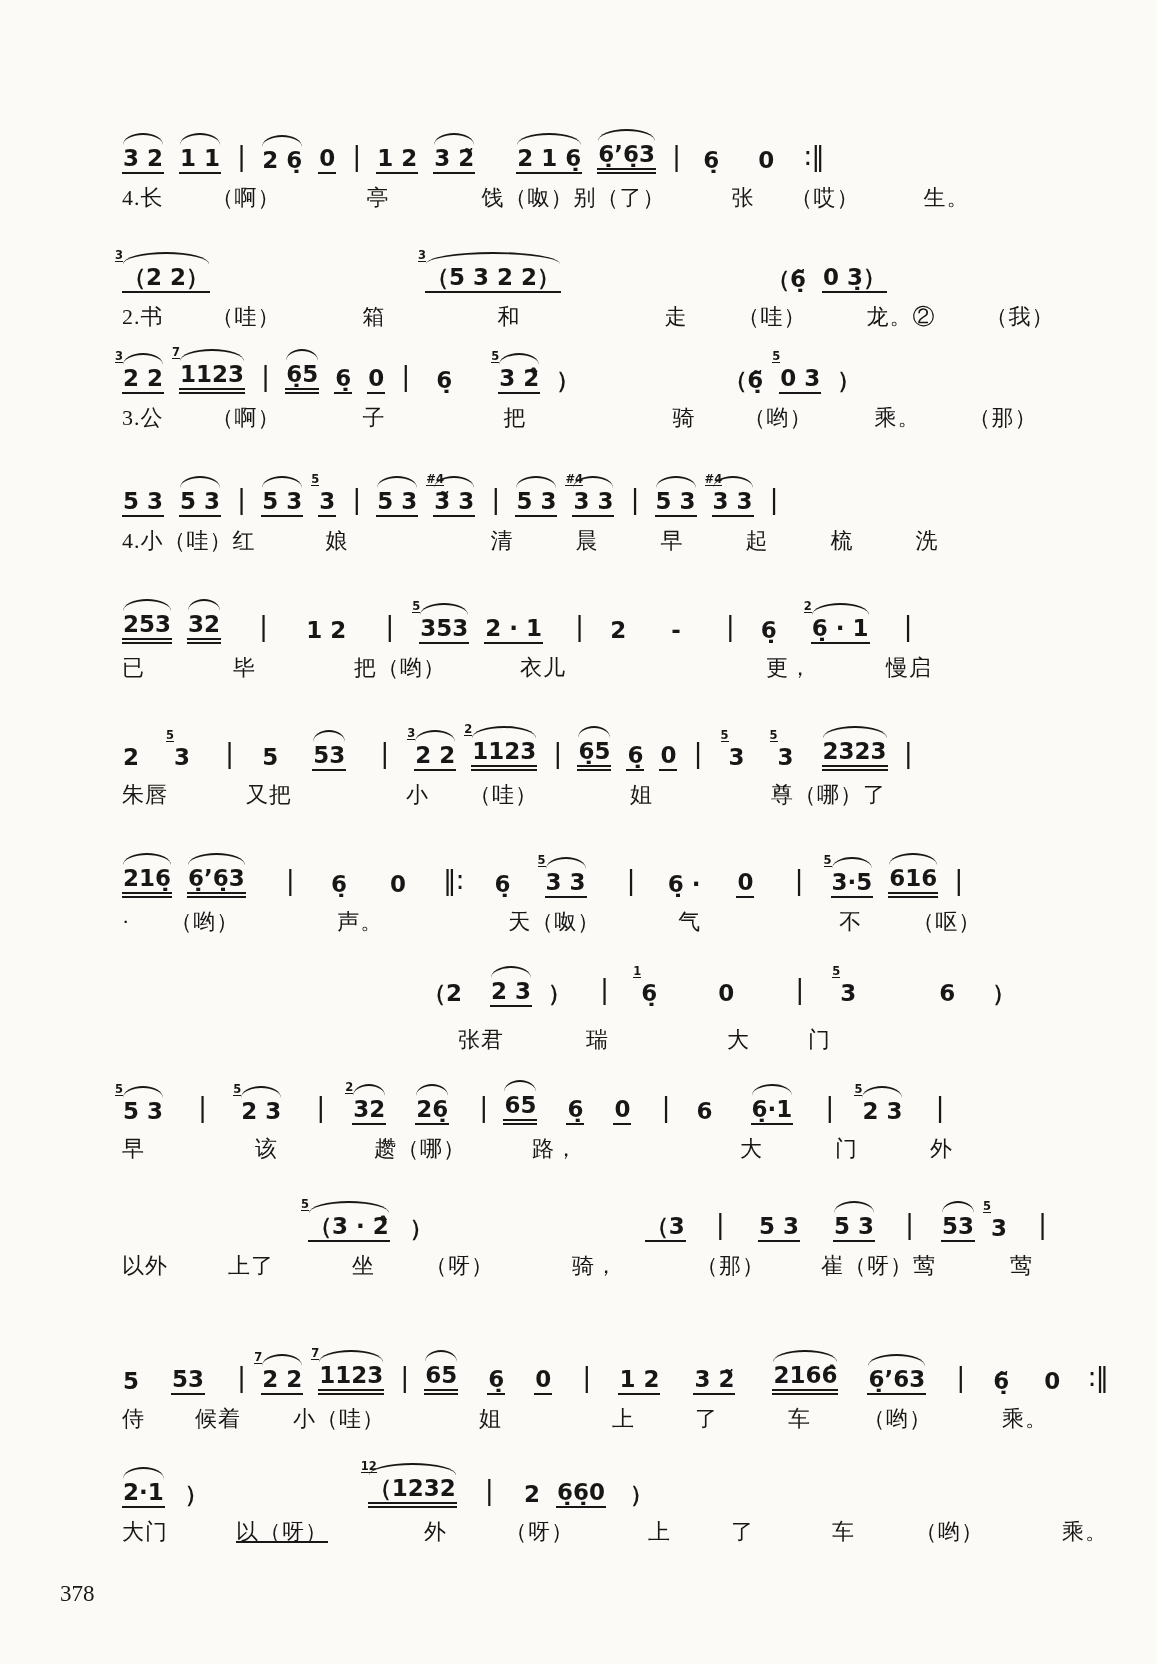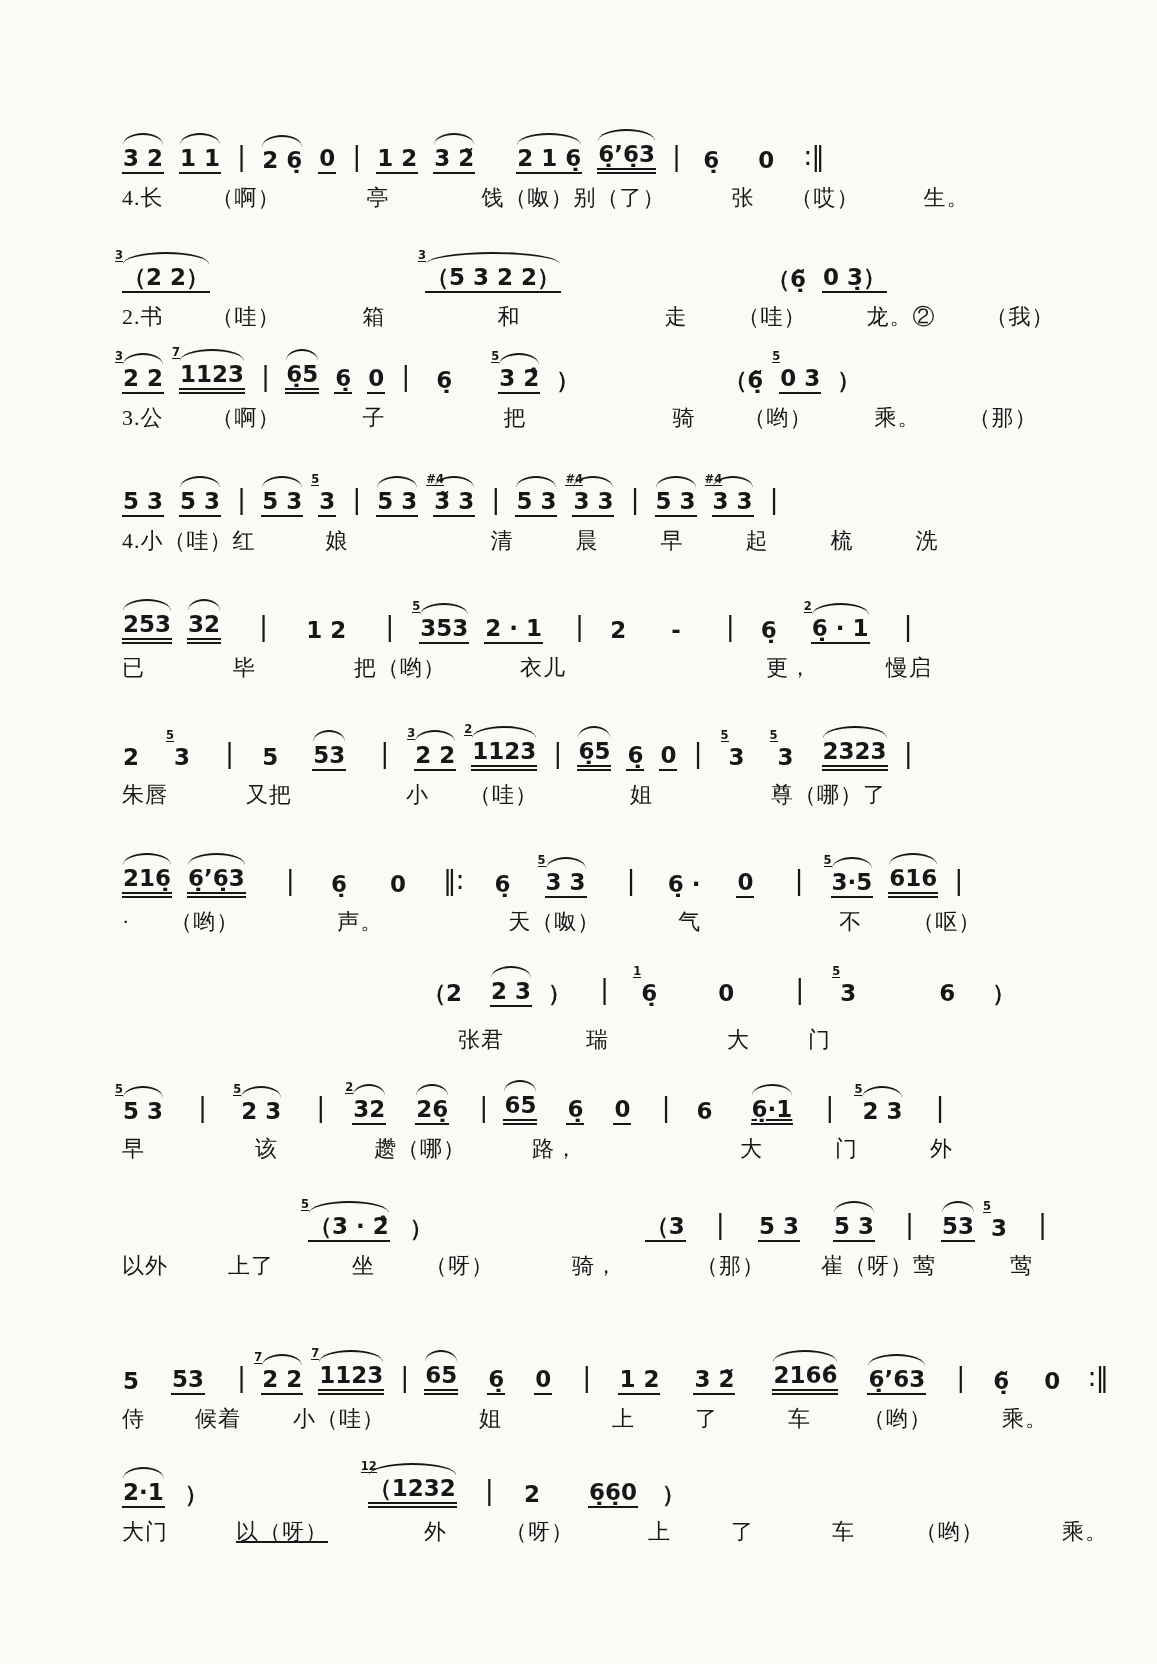--- a/index.html
+++ b/index.html
@@ -256,21 +256,21 @@
           <span class="tok arc" style="margin-left: 18px;"><span class="grace">5</span>2 3</span>
           <span class="tok bar" style="margin-left: 18px;">|</span>
           <span class="tok u1 arc" style="margin-left: 12px;"><span class="grace">2</span>32</span>
           <span class="tok u1 arc" style="margin-left: 14px;">26̣</span>
           <span class="tok bar" style="margin-left: 14px;">|</span>
           <span class="tok u2 arc">65</span>
           <span class="tok u1" style="margin-left: 14px;">6̣</span>
           <span class="tok u1" style="margin-left: 14px;">0</span>
           <span class="tok bar" style="margin-left: 14px;">|</span>
           <span class="tok" style="margin-left: 10px;">6</span>
-          <span class="tok u1 arc" style="margin-left: 22px; text-decoration: underline;">6̣·1</span>
+          <span class="tok u1 arc" style="margin-left: 22px;">6̣·1</span>
           <span class="tok bar" style="margin-left: 16px;">|</span>
           <span class="tok arc" style="margin-left: 12px;"><span class="grace">5</span>2 3</span>
           <span class="tok bar" style="margin-left: 16px;">|</span>
         </div>
         <div class="lyrics">
           <span class="ly">早</span>
           <span class="ly" style="margin-left: 84px;">该</span>
           <span class="ly" style="margin-left: 70px;">趱（哪）</span>
           <span class="ly" style="margin-left: 40px;">路，</span>
           <span class="ly" style="margin-left: 136px;">大</span>
@@ -335,29 +335,30 @@
           <span class="ly" style="margin-left: 44px;">乘。</span>
         </div>
       </div>
       <div class="system" style="margin-top: 20px;">
         <div class="notes">
           <span class="tok u1 arc">2·1</span>
           <span class="tok" style="margin-left: 4px;">）</span>
           <span class="tok u2 arc" style="margin-left: 144px;"><span class="grace">12</span>（1232</span>
           <span class="tok bar" style="margin-left: 12px;">|</span>
           <span class="tok" style="margin-left: 14px;">2</span>
-          <span class="tok u1" style="margin-left: 32px;">6̣6̣0</span>
+          <span class="tok u1" style="">6̣6̣0</span>
           <span class="tok" style="margin-left: 8px;">）</span>
         </div>
         <div class="lyrics">
           <span class="ly">大门</span>
           <span class="ly" style="margin-left: 42px; text-decoration: underline;">以（呀）</span>
           <span class="ly" style="margin-left: 70px;">外</span>
           <span class="ly" style="margin-left: 32px;">（呀）</span>
           <span class="ly" style="margin-left: 48px;">上</span>
           <span class="ly" style="margin-left: 34px;">了</span>
           <span class="ly" style="margin-left: 52px;">车</span>
           <span class="ly" style="margin-left: 34px;">（哟）</span>
           <span class="ly" style="margin-left: 52px;">乘。</span>
         </div>
       </div>
     </div>
+  <div class="pageno">378</div>
 </div>
 
 </body></html>

